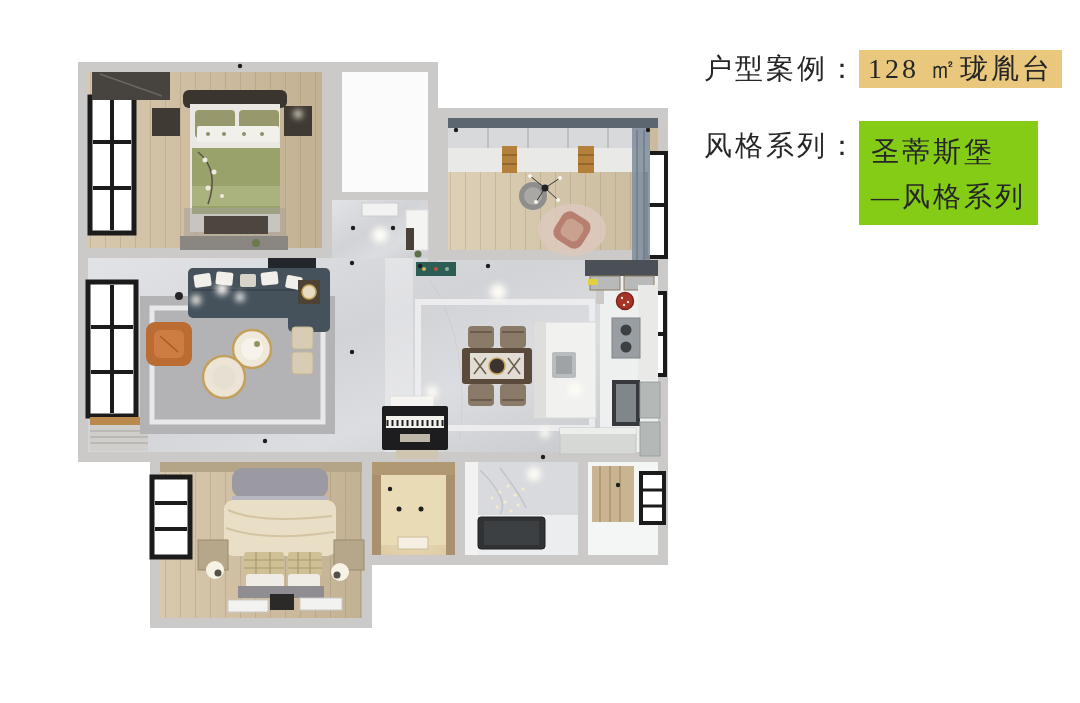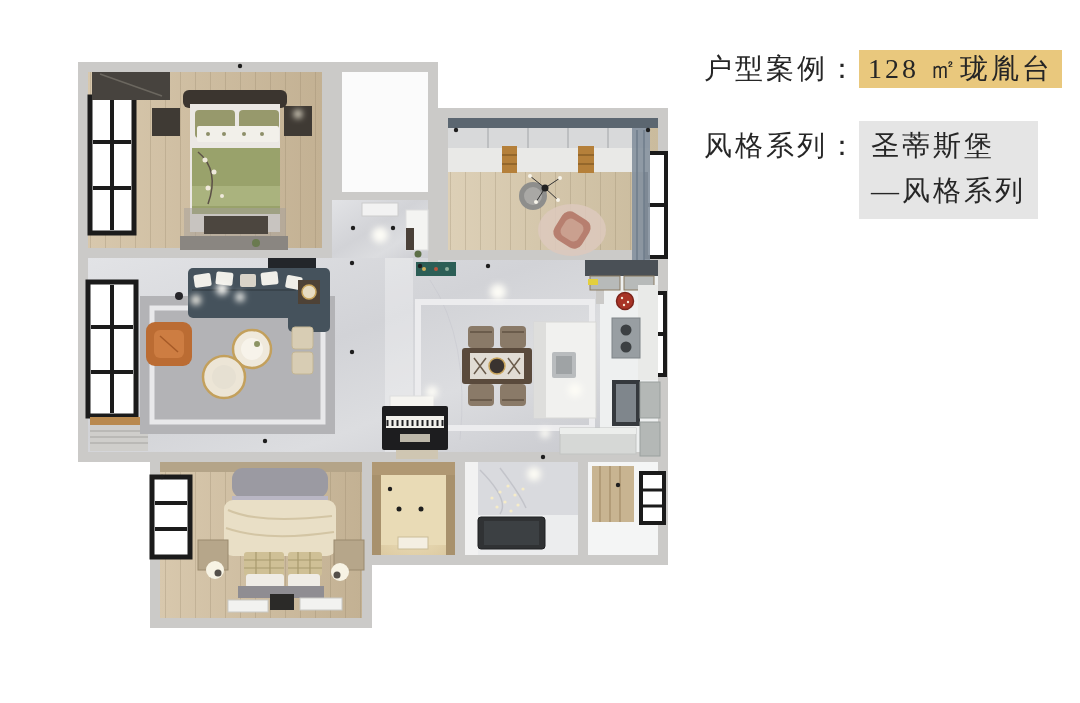--- a/index.html
+++ b/index.html
@@ -2,21 +2,21 @@
 <html><head>
 <meta charset="utf-8">
 <style>
   html,body{margin:0;padding:0;background:#ffffff;}
   #stage{position:relative;width:1080px;height:703px;background:#ffffff;overflow:hidden;
          font-family:"Liberation Serif","DejaVu Serif",serif;}
   #plan-svg{position:absolute;left:0;top:0;width:1080px;height:703px;}
   .info-row{position:absolute;color:#262626;font-size:28px;letter-spacing:3px;white-space:nowrap;}
   .info-label{color:#262626;}
   .hl{background:#e9c87d;padding:3px 9px 4px 9px;}
-  .hl-block{background:#e5e5e5;display:inline-block;padding:2px 12px 6px 12px;vertical-align:top;}
+  .hl-block{background:#84cc16;display:inline-block;padding:8px 12px 6px 12px;vertical-align:top;}
   .hl-line{display:block;line-height:45px;}
   #row-case{left:704px;top:50px;}
   #row-style{left:704px;top:121px;}
   #row-style .info-label{vertical-align:top;line-height:49px;}
 </style>
 </head>
 <body>
 
 <div id="stage">
 

